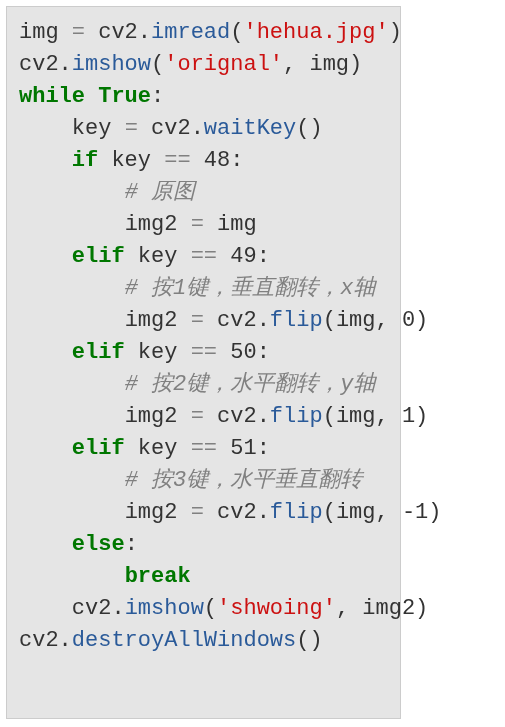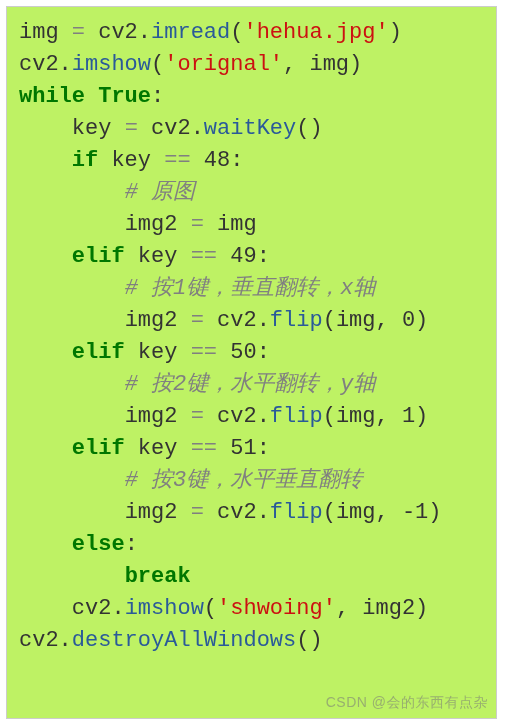--- a/index.html
+++ b/index.html
@@ -5,25 +5,25 @@
   html, body {
     margin: 0;
     padding: 0;
     width: 505px;
     height: 727px;
     background: #ffffff;
     overflow: hidden;
   }
   .code-box {
     margin: 6px;
-    width: 491px;
+    width: 395px;
     height: 713px;
     box-sizing: border-box;
     border: 1px solid #cccccc;
-    background: #bef264;
+    background: #e5e5e5;
     padding: 10px 10px 10px 12px;
     position: relative;
   }
   pre.code {
     margin: 0;
     font-family: Consolas, "Courier New", monospace;
     font-size: 22px;
     line-height: 32px;
     white-space: pre;
     color: #333333;
@@ -64,14 +64,13 @@
     <span class="tok-kw">elif</span> <span class="tok-id">key</span> <span class="tok-op">==</span> <span class="tok-num">50</span><span class="tok-punc">:</span>
         <span class="tok-cmt"># 按2键，水平翻转，y轴</span>
         <span class="tok-id">img2</span> <span class="tok-op">=</span> <span class="tok-id">cv2</span><span class="tok-punc">.</span><span class="tok-prop">flip</span><span class="tok-punc">(</span><span class="tok-id">img</span><span class="tok-punc">,</span> <span class="tok-num">1</span><span class="tok-punc">)</span>
     <span class="tok-kw">elif</span> <span class="tok-id">key</span> <span class="tok-op">==</span> <span class="tok-num">51</span><span class="tok-punc">:</span>
         <span class="tok-cmt"># 按3键，水平垂直翻转</span>
         <span class="tok-id">img2</span> <span class="tok-op">=</span> <span class="tok-id">cv2</span><span class="tok-punc">.</span><span class="tok-prop">flip</span><span class="tok-punc">(</span><span class="tok-id">img</span><span class="tok-punc">,</span> <span class="tok-num">-1</span><span class="tok-punc">)</span>
     <span class="tok-kw">else</span><span class="tok-punc">:</span>
         <span class="tok-kw">break</span>
     <span class="tok-id">cv2</span><span class="tok-punc">.</span><span class="tok-prop">imshow</span><span class="tok-punc">(</span><span class="tok-str">'shwoing'</span><span class="tok-punc">,</span> <span class="tok-id">img2</span><span class="tok-punc">)</span>
 <span class="tok-id">cv2</span><span class="tok-punc">.</span><span class="tok-prop">destroyAllWindows</span><span class="tok-punc">(</span><span class="tok-punc">)</span></pre>
-<div class="watermark">CSDN @会的东西有点杂</div>
 </div>
 
 </body></html>

